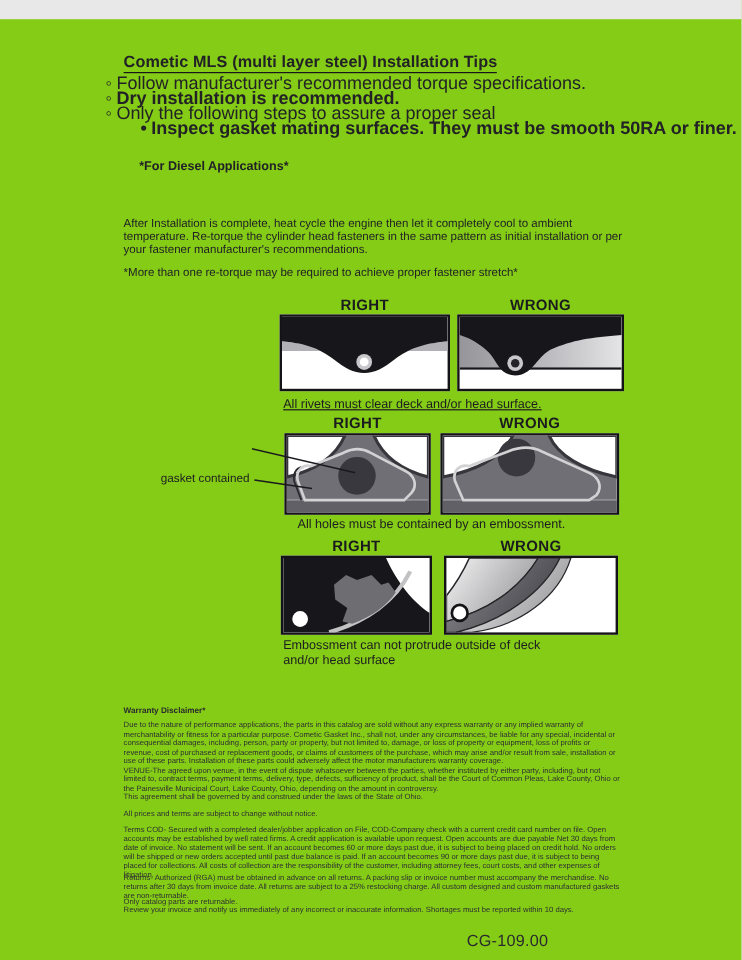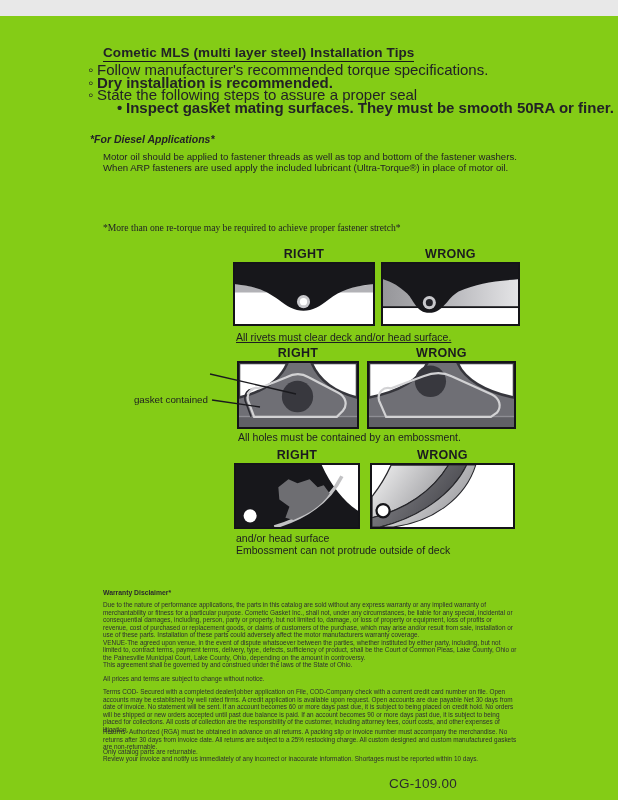--- a/index.html
+++ b/index.html
@@ -37,29 +37,29 @@
     <span class="title">Cometic MLS (multi layer steel) Installation Tips</span>
   </div>
 
   <div class="li" style="top:45px;">
     <span class="mk">◦</span><span>Follow manufacturer's recommended torque specifications.</span>
   </div>
   <div class="li" style="top:57.5px;font-weight:bold;">
     <span class="mk">◦</span><span>Dry installation is recommended.</span>
   </div>
   <div class="li" style="top:70px;">
-    <span class="mk">◦</span><span>State the following steps to assure a proper seal</span>
+    <span class="mk">◦</span><span>Only the following steps to assure a proper seal</span>
   </div>
   <div class="li sub" style="top:82.5px;">
     <span class="mk">•</span><span>Inspect gasket mating surfaces.  They must be smooth 50RA or finer.</span>
   </div>
 
-  <div class="abs heading" style="left:90px;top:117px;font-style:italic;">*For Diesel Applications*</div>
-  <div class="abs para" style="left:103px;top:135px;">Motor oil should be applied to fastener threads as well as top and bottom of the fastener washers. When ARP fasteners are used apply the included lubricant (Ultra-Torque®) in place of motor oil.</div>
-  <div class="abs para" style="left:103px;top:206px;font-family:Liberation Serif, serif;">*More than one re-torque may be required to achieve proper fastener stretch*</div>
+  <div class="abs heading" style="left:116px;top:117px;">*For Diesel Applications*</div>
+  <div class="abs para" style="left:103px;top:165px;">After Installation is complete, heat cycle the engine then let it completely cool to ambient temperature. Re-torque the cylinder head fasteners in the same pattern as initial installation or per your fastener manufacturer's recommendations.</div>
+  <div class="abs para" style="left:103px;top:206px;">*More than one re-torque may be required to achieve proper fastener stretch*</div>
 
   <div class="abs fig-head" style="left:233px;top:231px;width:142px;">RIGHT</div>
   <div class="abs fig-head" style="left:381px;top:231px;width:139px;">WRONG</div>
 
   <div class="panel" style="left:233px;top:246px;width:142px;height:64px;">
     <svg viewBox="0 0 137 59" preserveAspectRatio="none">
       <path d="M0,20 C 18,22 36,25 52,28 L 0,28 Z" style="fill:var(--deck-gray)"></path>
       <path d="M137,20 C 119,22 101,25 85,28 L 137,28 Z" style="fill:var(--deck-gray)"></path>
       <path d="M0,0 H137 V20 C 116,22 105,26 93,35 C 84,42 77,46 68,46 C 59,46 52,42 43,35 C 31,26 21,22 0,20 Z" style="fill:var(--ink)"></path>
       <circle cx="68" cy="37" r="6.5" style="fill:var(--rivet-ring)"></circle>
@@ -114,21 +114,21 @@
     </svg>
   </div>
 
   <div class="abs ann" style="left:80px;top:379px;width:128px;">gasket contained</div>
 
   <svg class="abs leader" style="left:205px;top:350px;" width="100" height="50">
     <line x1="5" y1="8" x2="91" y2="28" stroke="#1a1a1e" stroke-width="1.3"></line>
     <line x1="7" y1="34" x2="55" y2="41" stroke="#1a1a1e" stroke-width="1.3"></line>
   </svg>
 
-  <div class="abs caption" style="left:238px;top:416px;">All holes must be contained by an embossment.</div>
+  <div class="abs caption" style="left:248px;top:416px;">All holes must be contained by an embossment.</div>
 
   <div class="abs fig-head" style="left:234px;top:432px;width:126px;">RIGHT</div>
   <div class="abs fig-head" style="left:370px;top:432px;width:145px;">WRONG</div>
 
   <div class="panel" style="left:234px;top:447px;width:126px;height:66px;">
     <svg viewBox="0 0 121 61" preserveAspectRatio="none">
       <path d="M0,0 L85,0 C 94,20 108,37 121,45 L121,61 L0,61 Z" style="fill:var(--ink)"></path>
       <path d="M 38,61 C 69,52 93,35 105,11" fill="none" stroke="#c2c2c4" stroke-width="3.5"></path>
       <path d="M 42,22 L 52,14 L 61,18 L 73,14 L 81,22 L 87,20 L 93,28 C 86,39 73,48 57,54 L 49,52 L 53,41 L 43,34 Z" fill="#6e6e72"></path>
       <circle cx="14" cy="50" r="6.5" fill="#ffffff"></circle>
@@ -148,22 +148,22 @@
         </linearGradient>
       </defs>
       <path d="M 19,0 L 76,0 C 60,26 33,44 0,52 L 0,31 C 8,21 14,11 19,0 Z" fill="url(#gA)" stroke="#26262a" stroke-width="1.3"></path>
       <path d="M 76,0 L 94,0 C 80,29 46,52 8,61 L 0,61 L 0,52 C 33,44 60,26 76,0 Z" fill="url(#gB)" stroke="#26262a" stroke-width="1"></path>
       <path d="M 94,0 L 103,0 C 93,32 61,56 21,61 L 8,61 C 46,52 80,29 94,0 Z" fill="url(#gA)" stroke="#26262a" stroke-width="1"></path>
       <circle cx="11" cy="45" r="6.5" fill="#ffffff" stroke="#141418" stroke-width="2.2"></circle>
     </svg>
   </div>
 
   <div class="abs caption" style="left:236px;top:517px;">
+    <div>Embossment can not protrude outside of deck</div>
     <div>and/or head surface</div>
-    <div>Embossment can not protrude outside of deck</div>
   </div>
 
   <div class="abs legal-head" style="left:103px;top:573px;">Warranty Disclaimer*</div>
   <div class="abs legal" style="left:103px;top:585px;">Due to the nature of performance applications, the parts in this catalog are sold without any express warranty or any implied warranty of merchantability or fitness for a particular purpose.  Cometic Gasket Inc., shall not, under any circumstances, be liable for any special, incidental or consequential damages, including, person, party or property, but not limited to, damage, or loss of property or equipment, loss of profits or revenue, cost of purchased or replacement goods, or claims of customers of the purchase, which may arise and/or result from sale, installation or use of these parts.  Installation of these parts could adversely affect the motor manufacturers warranty coverage.</div>
   <div class="abs legal" style="left:103px;top:622.5px;">
     <div>VENUE-The agreed upon venue, in the event of dispute whatsoever between the parties, whether instituted by either party, including, but not limited to, contract terms, payment terms, delivery, type, defects, sufficiency of product, shall be the Court of Common Pleas, Lake County, Ohio or the Painesville Municipal Court, Lake County, Ohio, depending on the amount in controversy.</div>
     <div>This agreement shall be governed by and construed under the laws of the State of Ohio.</div>
   </div>
   <div class="abs legal" style="left:103px;top:659px;">All prices and terms are subject to change without notice.</div>
   <div class="abs legal" style="left:103px;top:672px;">Terms COD- Secured with a completed dealer/jobber application on File, COD-Company check with a current credit card number on file.  Open accounts may be established by well rated firms.  A credit application is available upon request.  Open accounts are due payable Net 30 days from date of invoice.  No statement will be sent.  If an account becomes 60 or more days past due, it is subject to being placed on credit hold.  No orders will be shipped or new orders accepted until past due balance is paid.  If an account becomes 90 or more days past due, it is subject to being placed for collections.  All costs of collection are the responsibility of the customer, including attorney fees, court costs, and other expenses of litigation.</div>

